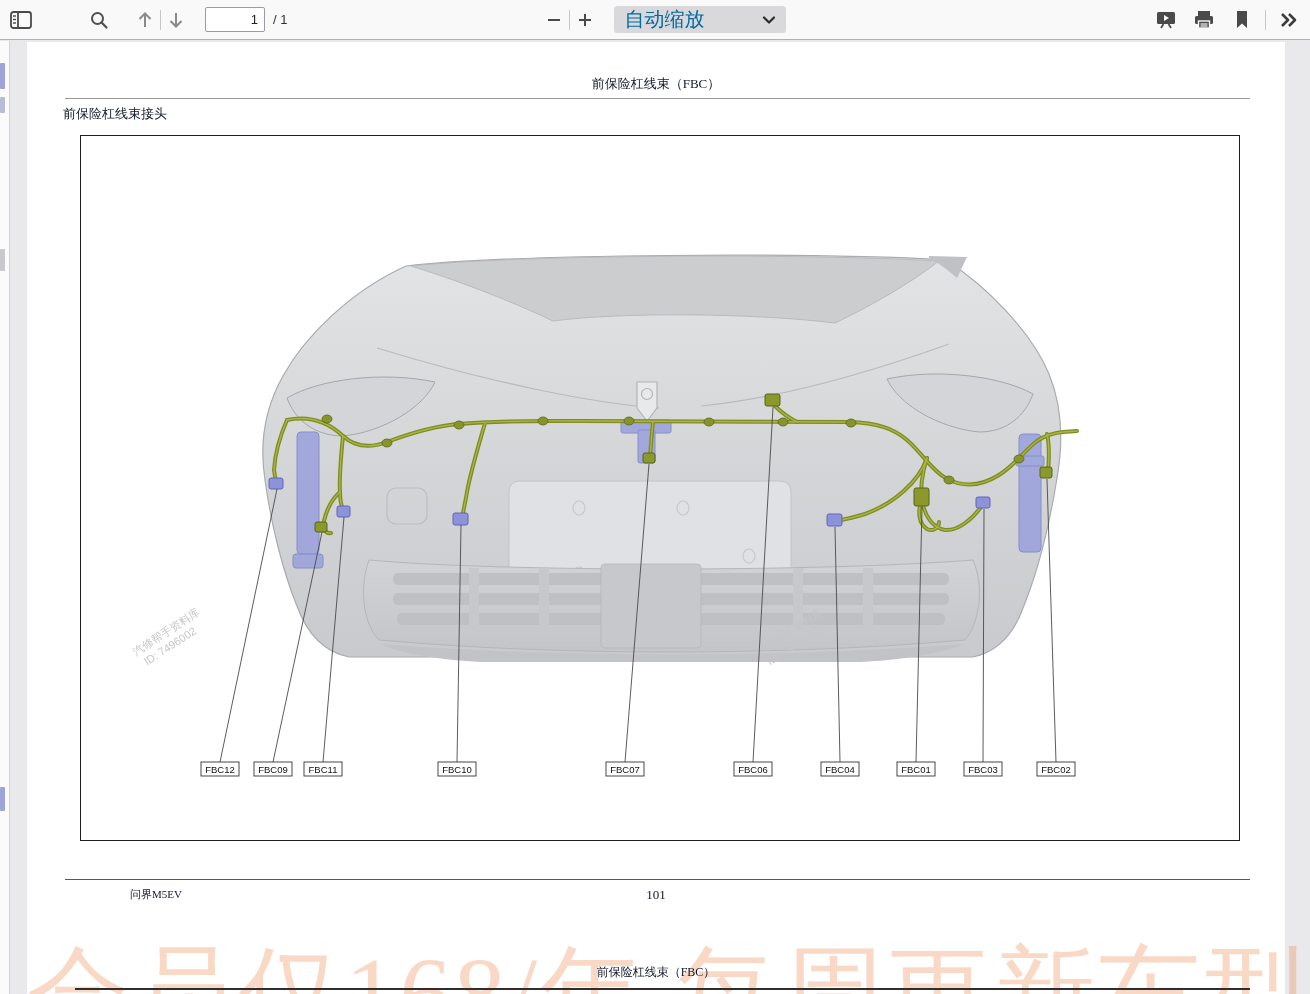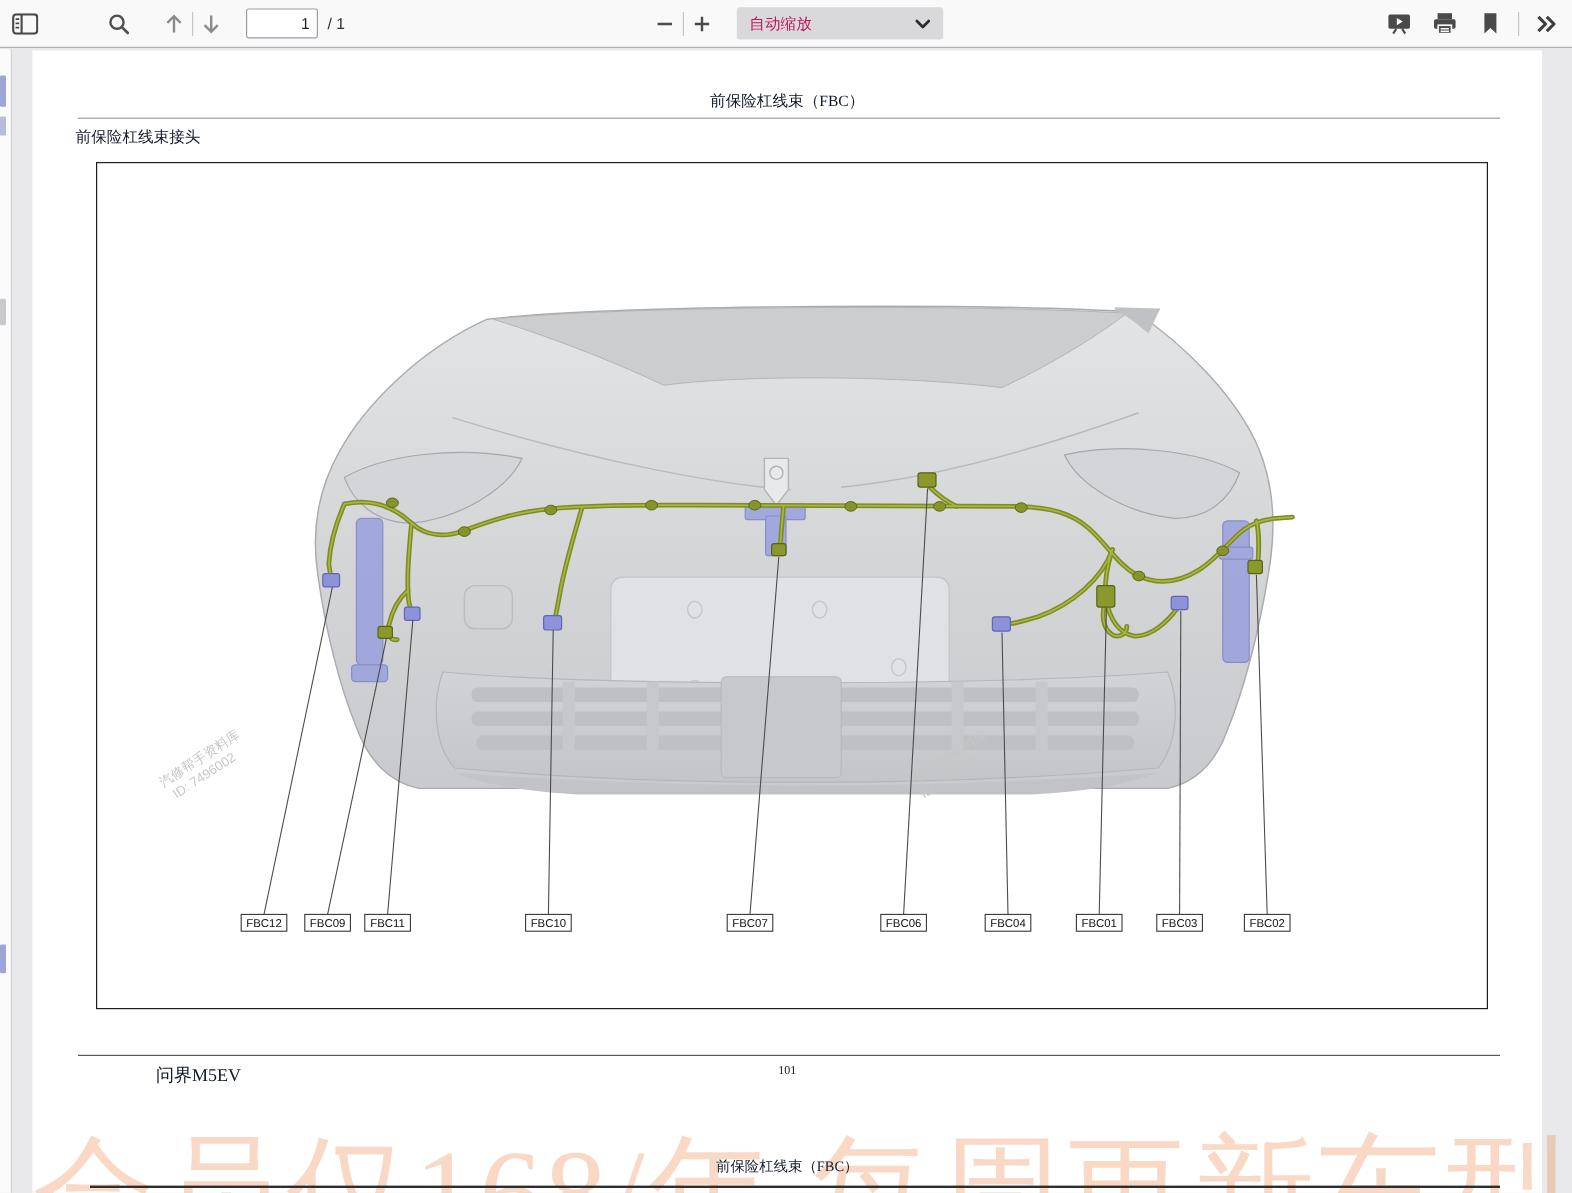--- a/index.html
+++ b/index.html
@@ -12,21 +12,21 @@
              display:flex; align-items:center; }
   .tb-btn { width:30px; height:30px; display:flex; align-items:center; justify-content:center;
             border-radius:3px; cursor:pointer; flex:0 0 auto; }
   .tb-sep { width:1px; height:20px; background:#c6c6c8; flex:0 0 auto; }
   .page-input { width:60px; height:25px; border:1px solid #9b9ba5; background:#fff;
                 text-align:right; padding-right:6px; font-size:13px; color:#222;
                 border-radius:2px; font-family:"Liberation Sans", sans-serif; }
   .page-total { font-size:13px; color:#303030; margin-left:8px; }
   .zoom-select { height:27px; min-width:172px; background:#d9d9dc; border-radius:3px;
                  display:flex; align-items:center; padding:0 10px; cursor:pointer; }
-  .zoom-select span { font-size:13px; color:#be185d; flex:1; }
+  .zoom-select span { font-size:20px; color:#0369a1; flex:1; }
   svg.icon { display:block; }
 
   
   .sidebar-sliver { position:absolute; left:0; top:41px; width:10px; height:953px;
                     background:#fbfbfc; border-right:1px solid #d2d2d5; z-index:5; }
   .sliver-mark { position:absolute; left:0; width:5px; border-radius:1px; }
 
   .pdf-page { position:absolute; left:27px; top:42px; width:1258px; height:952px;
               background:#ffffff; z-index:2; }
 
@@ -37,23 +37,23 @@
   .header-rule { position:absolute; top:56px; left:38px; width:1185px; height:1px;
                  background:#9b9b9d; z-index:3; }
   .section-heading { position:absolute; top:63px; left:36px; font-size:13px; z-index:3; }
 
   .diagram-box { position:absolute; left:53px; top:93px; width:1160px; height:706px;
                  border:1.5px solid #1f1f1f; background:#fff; z-index:3; }
   .diagram-box svg { position:absolute; left:0; top:0; }
 
   .footer-rule { position:absolute; top:837px; left:38px; width:1185px; height:1px;
                  background:#58585a; z-index:3; }
-  .footer-model { position:absolute; top:845px; left:103px; font-size:15px; z-index:3; }
+  .footer-model { position:absolute; top:845px; left:103px; font-size:11px; z-index:3; }
   .footer-page  { position:absolute; top:845px; left:0; width:100%; text-align:center;
-                  font-size:10px; z-index:3; }
+                  font-size:13px; z-index:3; }
 
   .page2-title { position:absolute; top:922px; left:0; width:100%; text-align:center;
                  font-size:12px; z-index:3; }
   .page2-rule  { position:absolute; top:946px; left:48px; width:1175px; height:2px;
                  background:#2e2e2e; z-index:3; }
 
   
   .wm { position:absolute; left:0; width:100%; text-align:center; white-space:nowrap;
         font-family:"Liberation Serif", serif; color:rgba(234,128,64,0.30);
         z-index:1; pointer-events:none; }

